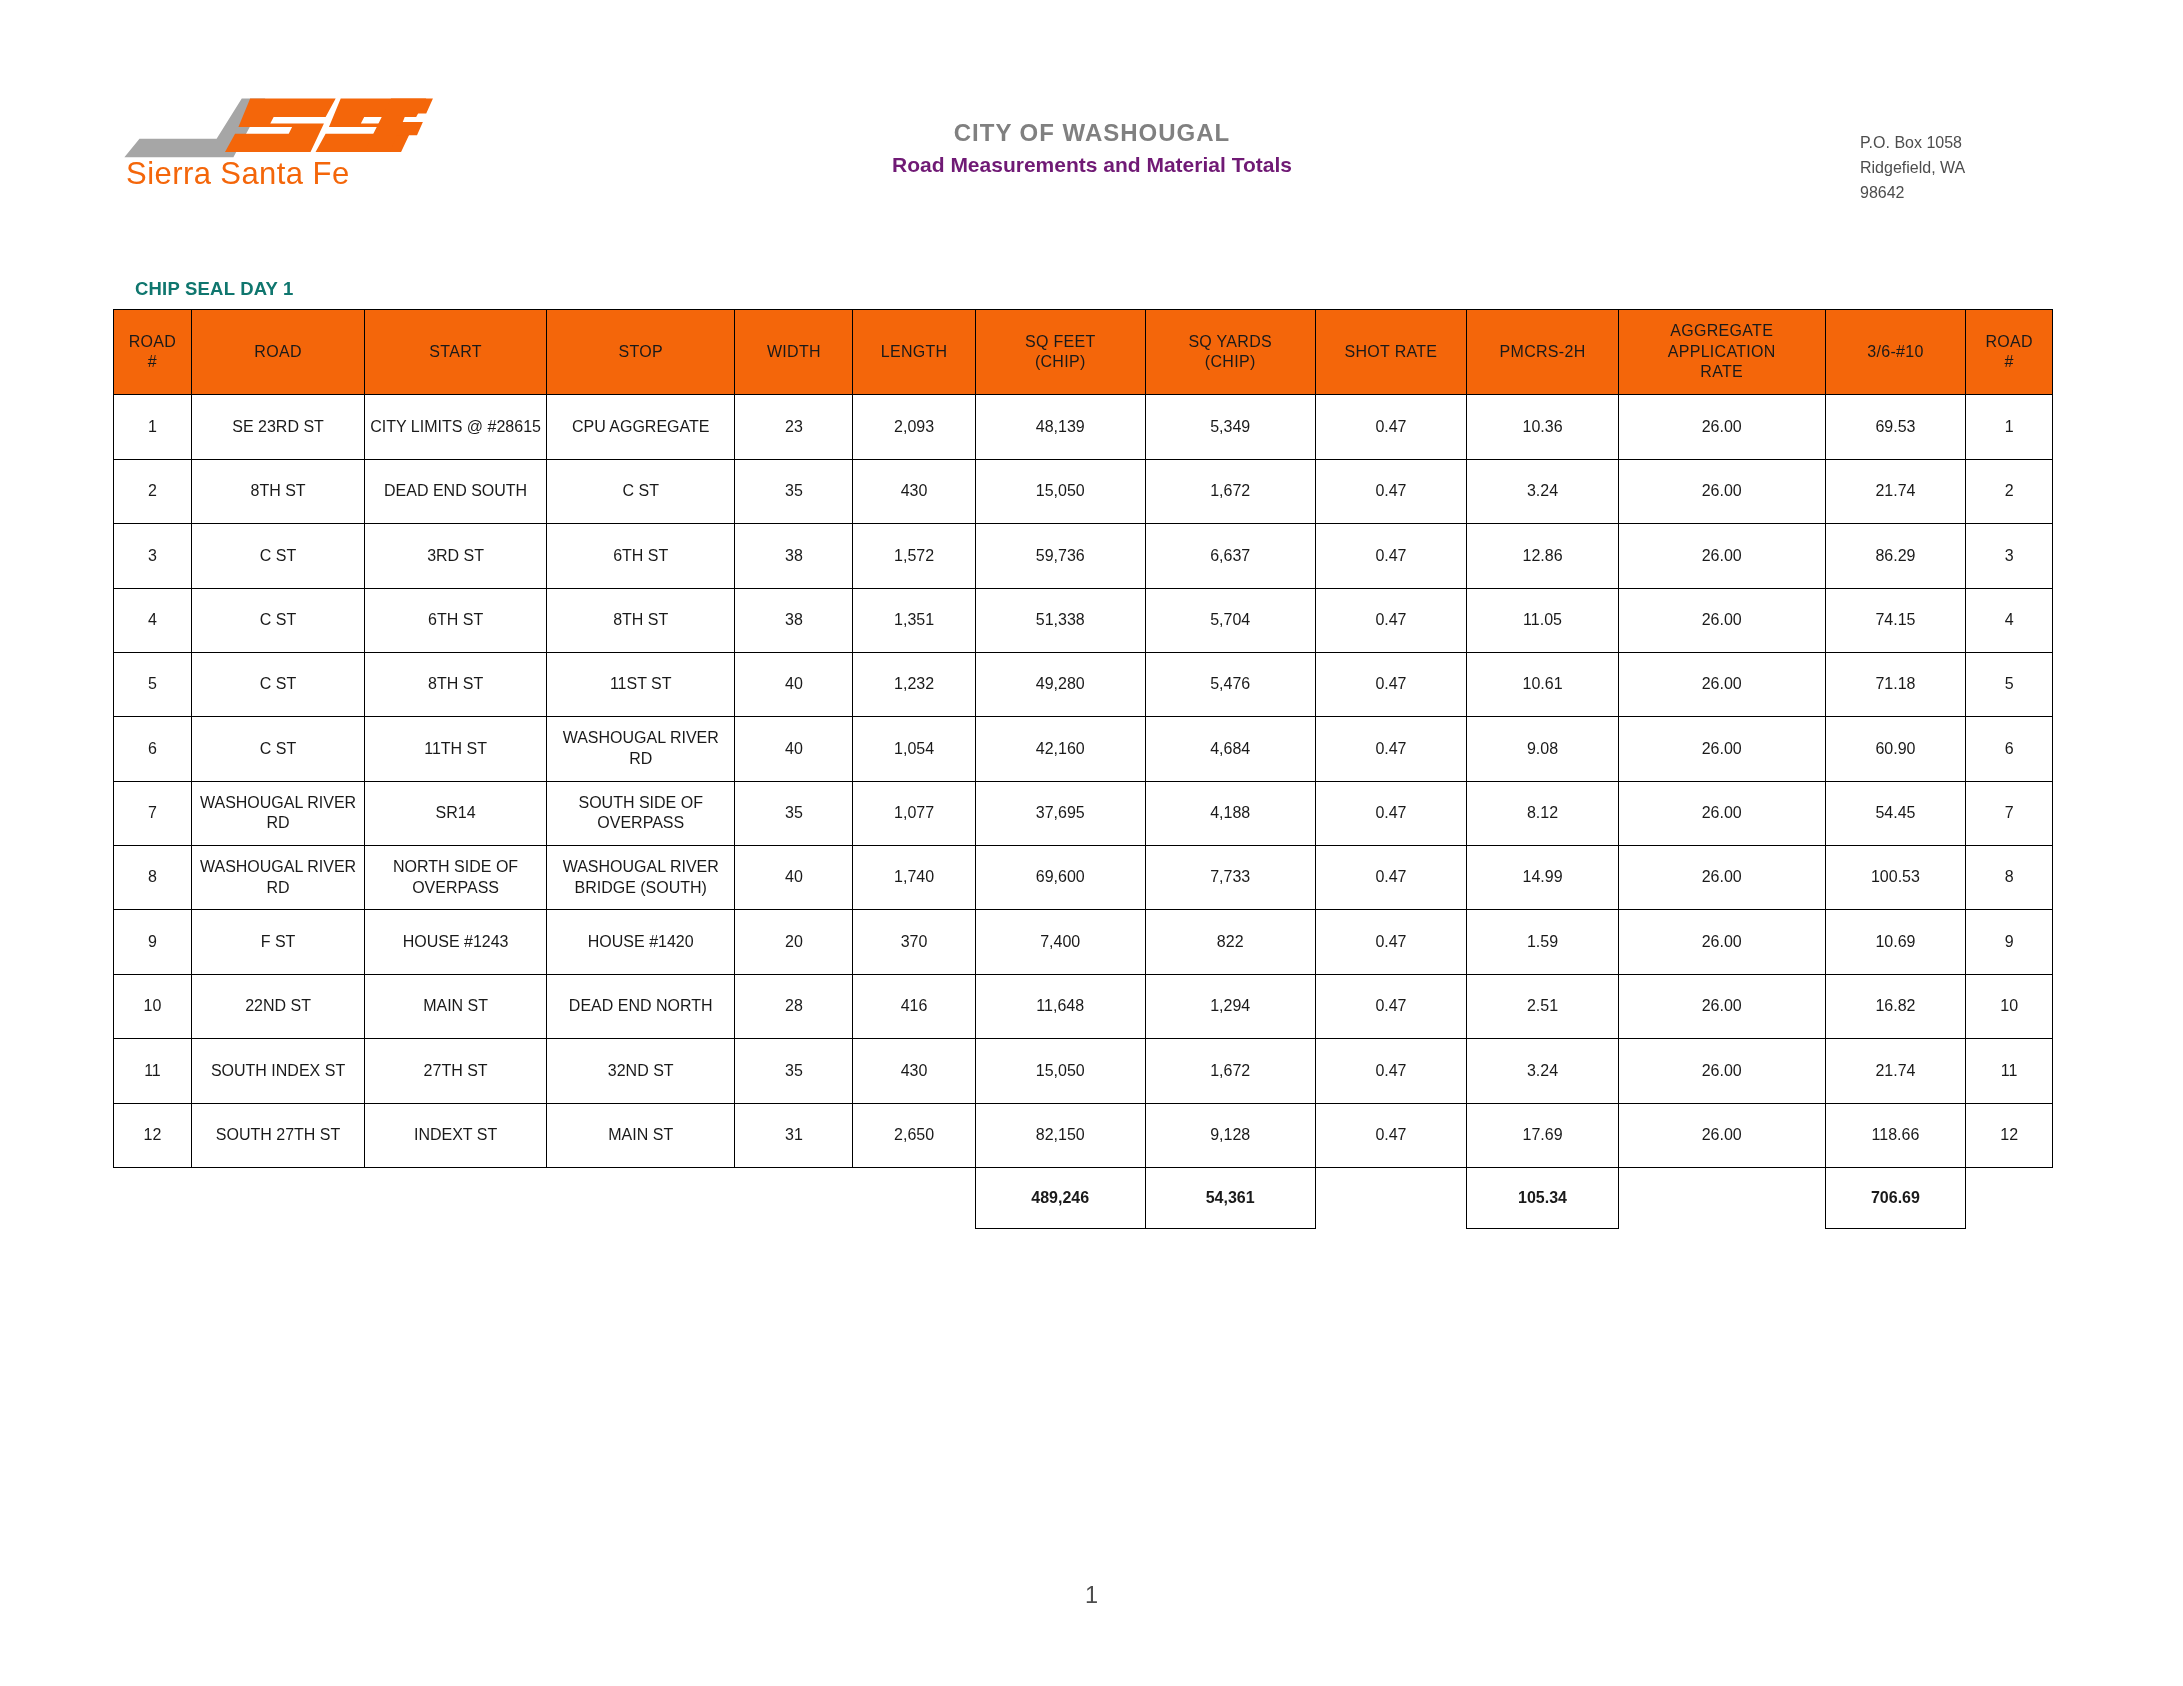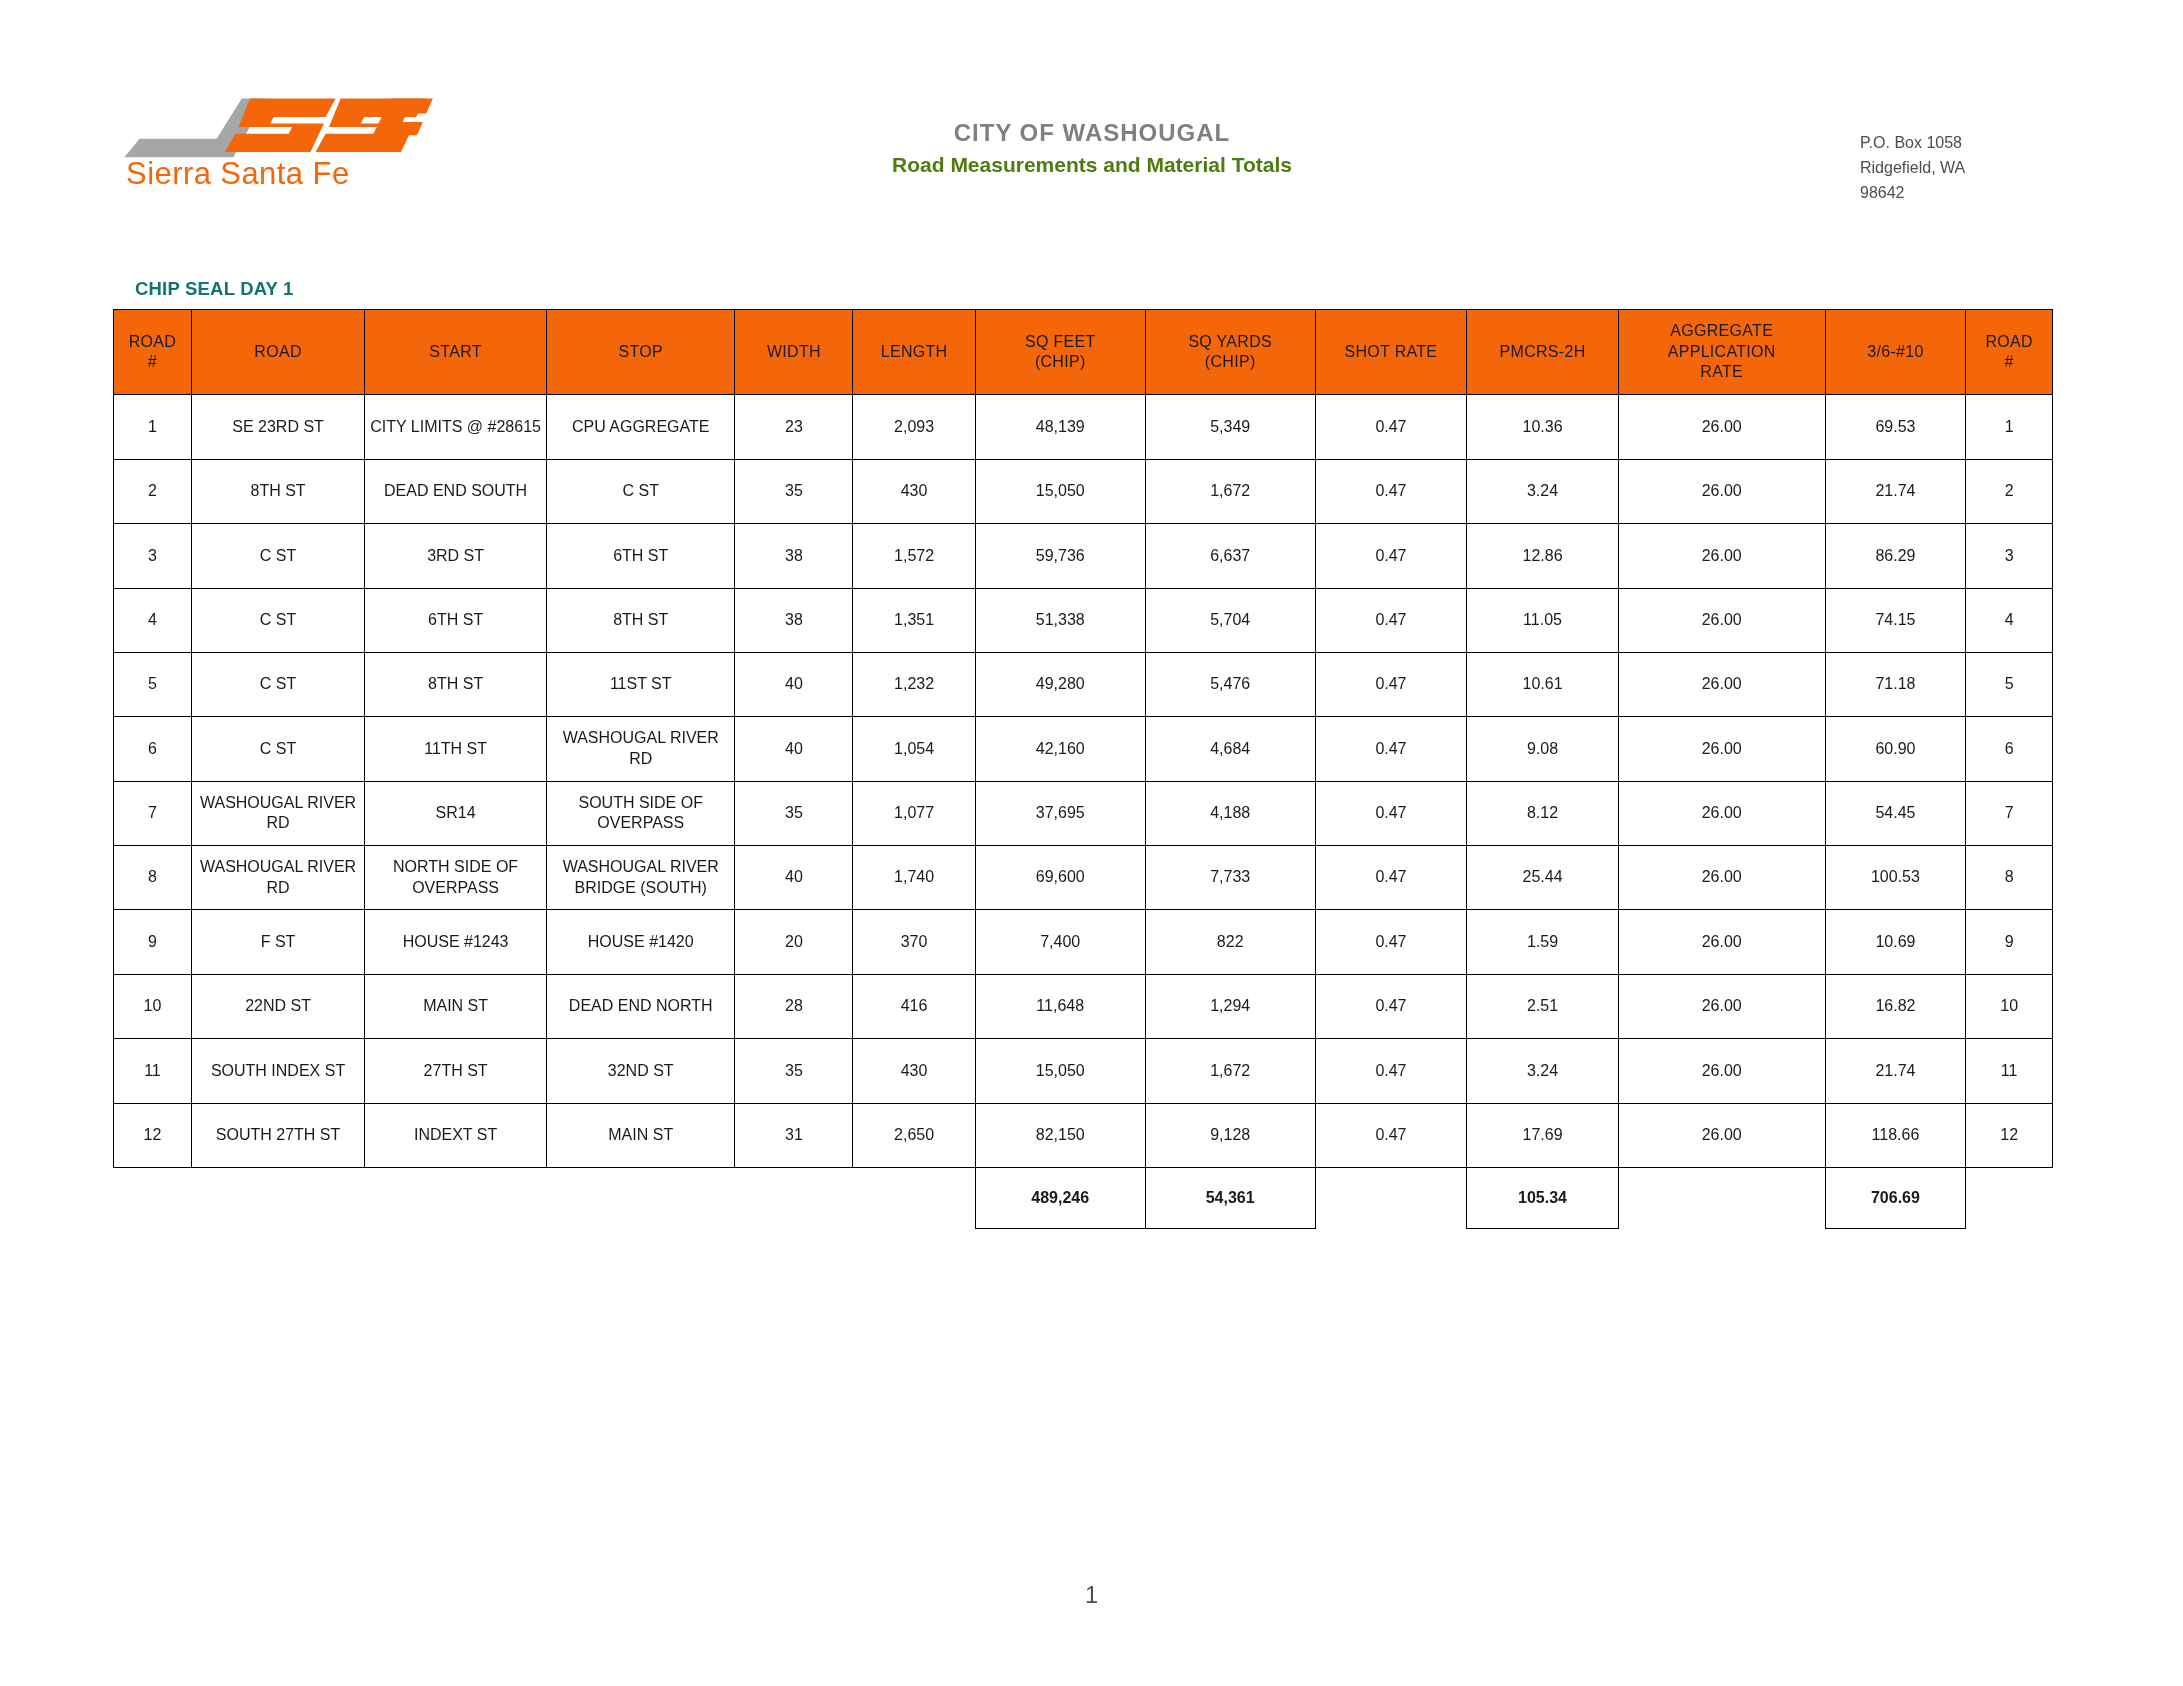--- a/index.html
+++ b/index.html
@@ -43,21 +43,21 @@
     font-size: 24px;
     font-weight: bold;
     color: #808080;
     letter-spacing: 1px;
     line-height: 1.25;
     white-space: nowrap;
   }
   .title-sub {
     font-size: 21px;
     font-weight: bold;
-    color: #4d7c0f;
+    color: #701a75;
     line-height: 1.35;
     margin-top: 3.4px;
     white-space: nowrap;
   }
 
   .address-block {
     position: absolute;
     left: 1860px;
     top: 131px;
     font-size: 16px;
@@ -376,21 +376,21 @@
       <tr>
         <td>8</td>
         <td>WASHOUGAL RIVER RD</td>
         <td class="inner-v">NORTH SIDE OF OVERPASS</td>
         <td class="inner-v">WASHOUGAL RIVER BRIDGE (SOUTH)</td>
         <td>40</td>
         <td class="inner-v">1,740</td>
         <td>69,600</td>
         <td>7,733</td>
         <td>0.47</td>
-        <td class="inner-v">25.44</td>
+        <td class="inner-v">14.99</td>
         <td>26.00</td>
         <td>100.53</td>
         <td>8</td>
       </tr>
 
       <tr>
         <td>9</td>
         <td>F ST</td>
         <td class="inner-v">HOUSE #1243</td>
         <td class="inner-v">HOUSE #1420</td>

